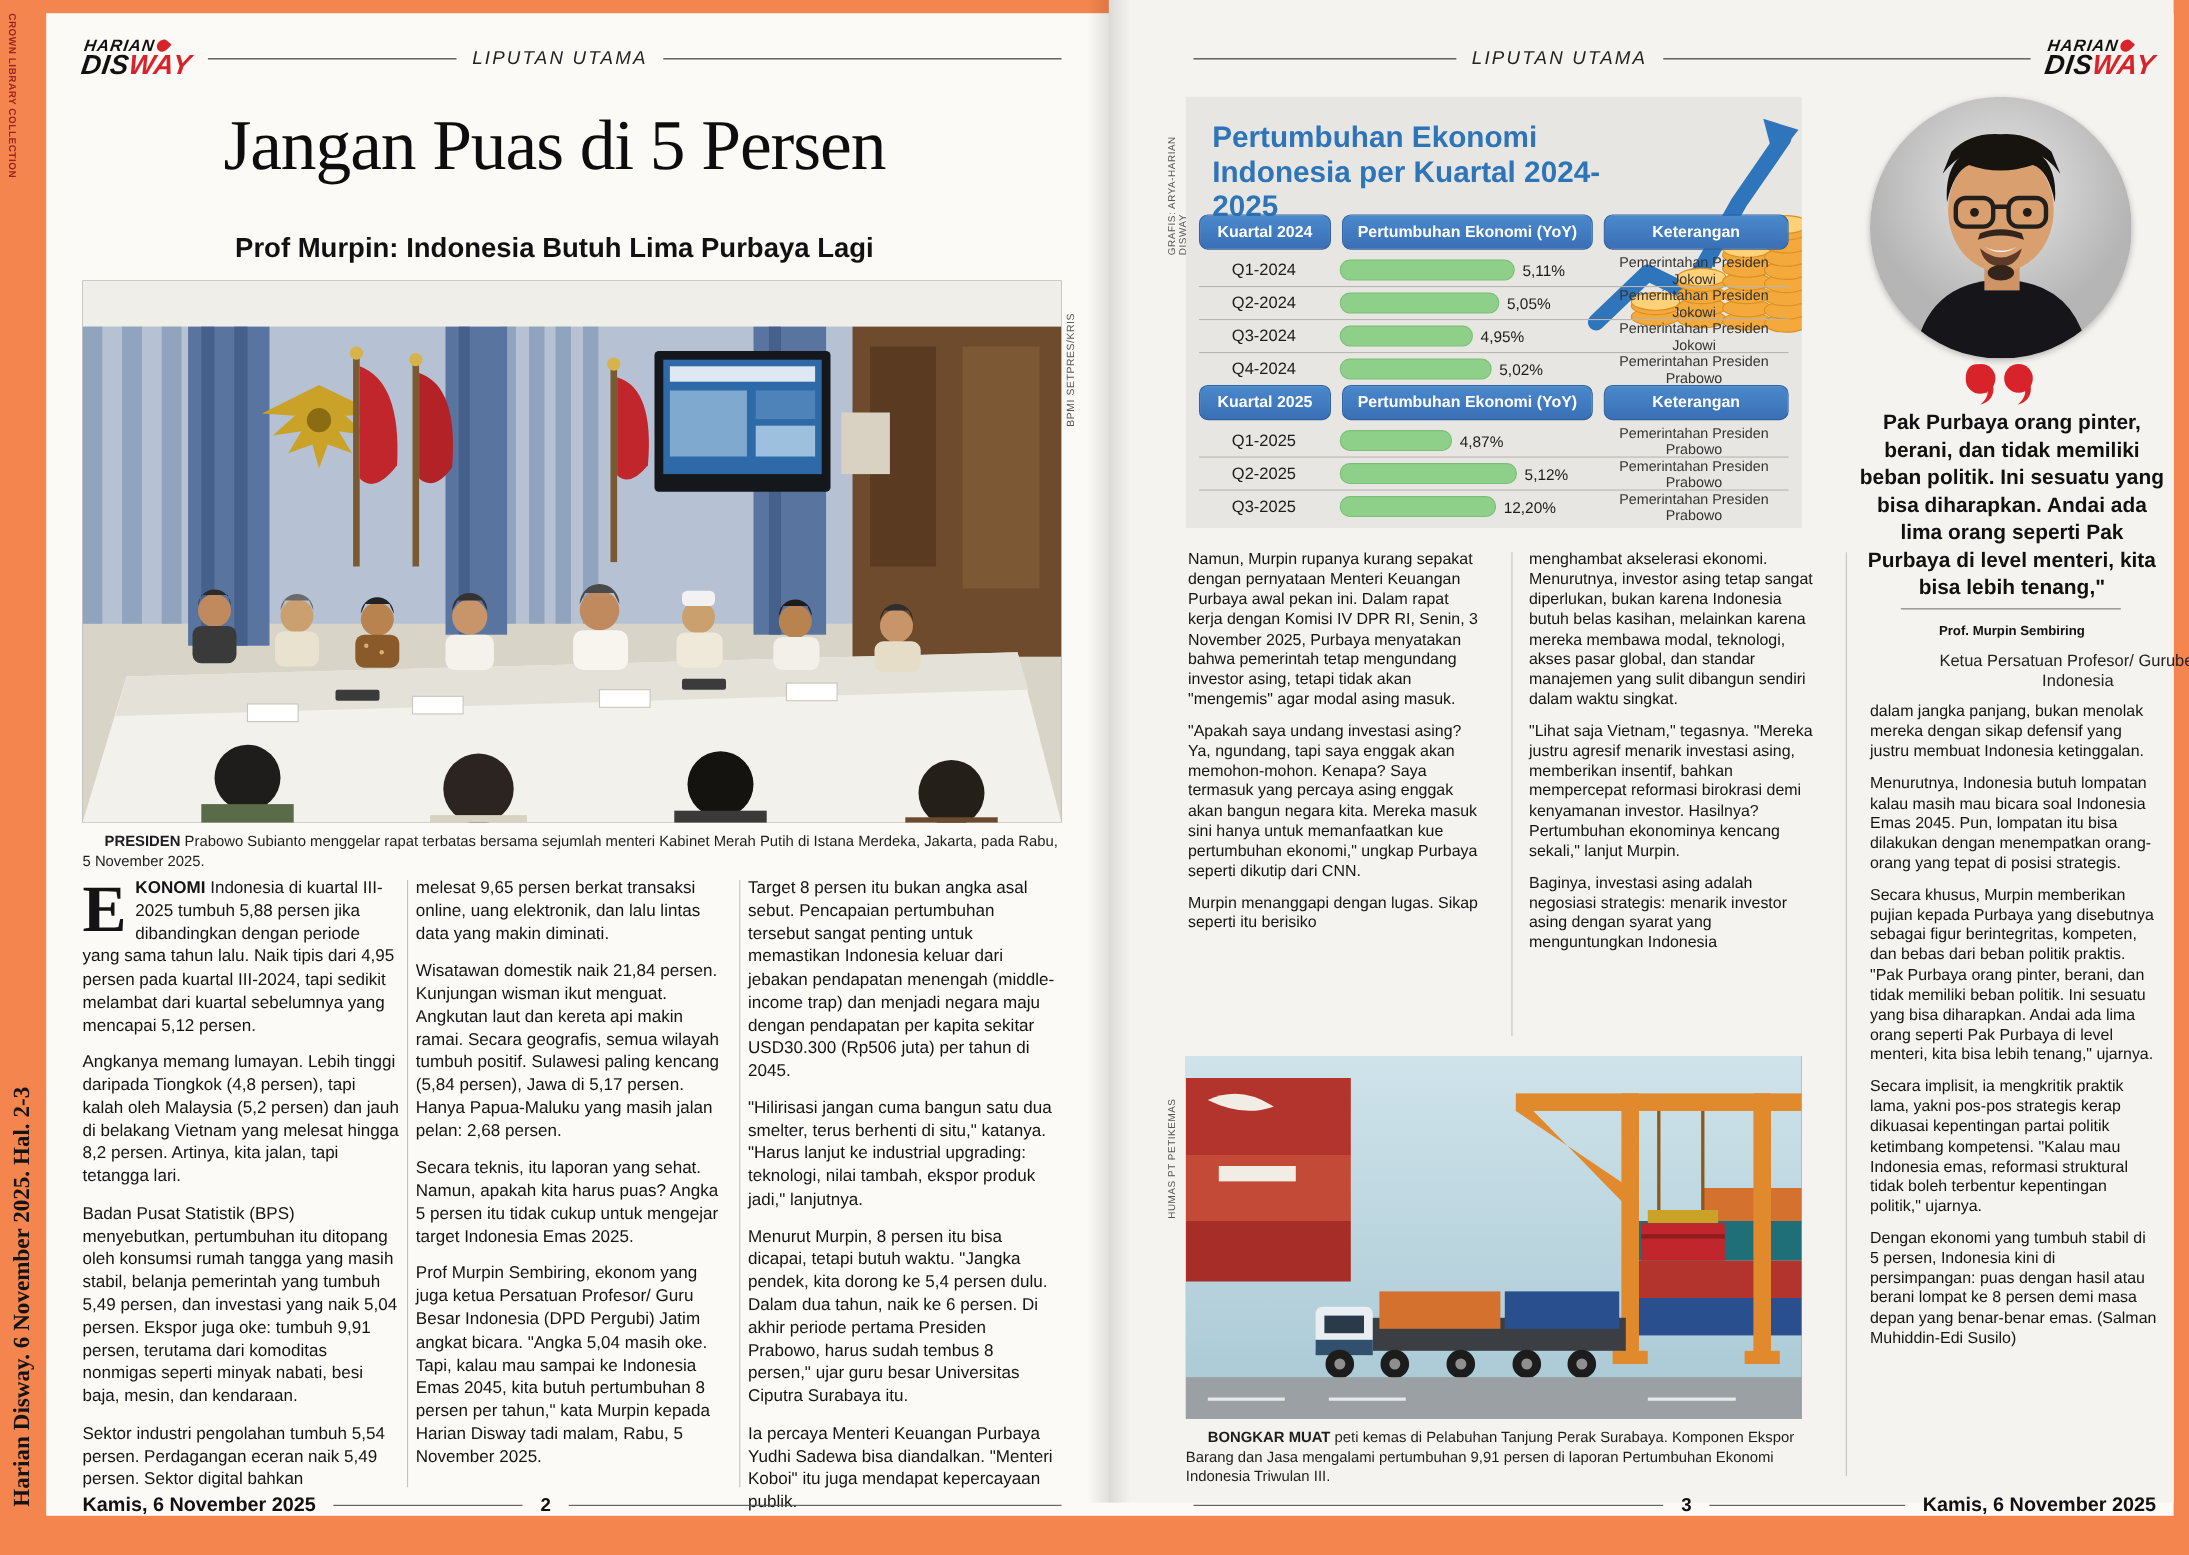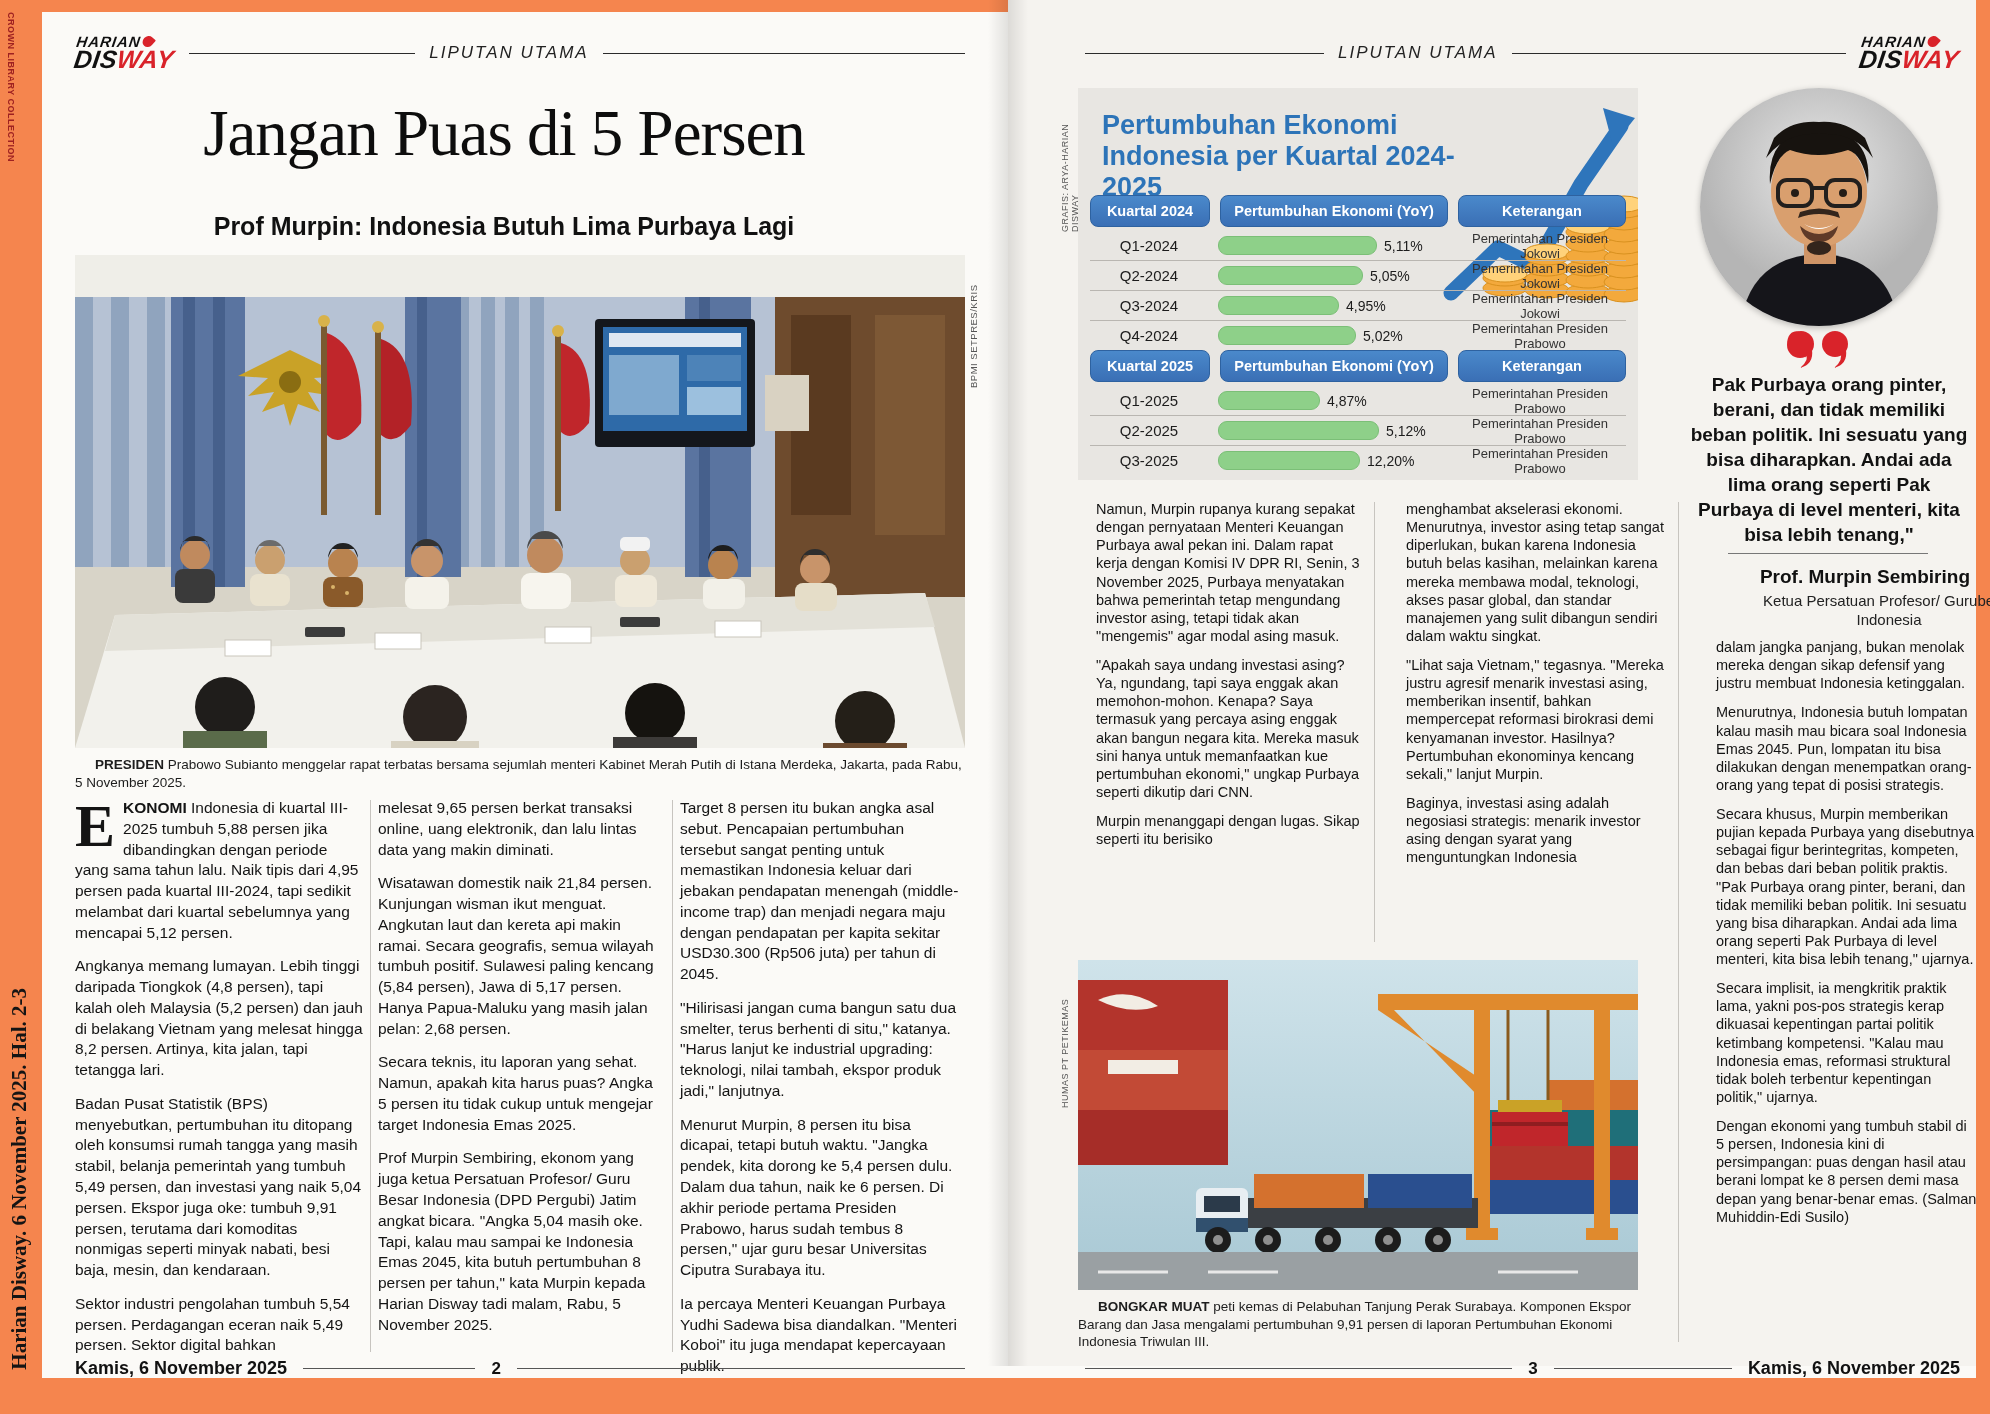--- a/index.html
+++ b/index.html
@@ -24,21 +24,21 @@
   .headline{position:absolute;left:42px;width:924px;text-align:center;font-family:"Liberation Serif",serif;font-size:65px;letter-spacing:-1px;color:#0d0d0d;}
   .subheadline{position:absolute;left:42px;width:924px;text-align:center;font-size:25px;font-weight:bold;color:#111;}
   
   .photo{position:absolute;overflow:hidden;background:#888;}
   .vcredit{position:absolute;writing-mode:vertical-rl;transform:rotate(180deg);font-size:9.5px;color:#555;letter-spacing:.5px;}
   .caption{position:absolute;font-size:13.5px;color:#1d1d1d;line-height:1.3;}
   .caption b{font-weight:bold;padding-left:20px;}
   
   .col{position:absolute;color:#141414;}
   .lp .col{font-size:15.5px;line-height:1.34;}
-  .rp-col{font-size:14.5px;line-height:1.25;margin-left:16px;}
+  .rp-col{font-size:14.5px;line-height:1.25;}
   .col p{margin:0 0 13px;}
   .rp-col p{margin:0 0 11px;}
   .dropcap{float:left;font-size:60px;line-height:.82;font-weight:bold;padding:4px 8px 0 0;font-family:"Liberation Serif",serif;}
   .lead-bold{font-weight:bold;}
   .colrule{position:absolute;width:1px;background:#c7c4bf;}
   
   .chart-box{position:absolute;left:1078px;top:88px;width:560px;height:392px;background:#e8e6e2;}
   .chart-title{position:absolute;left:24px;top:22px;width:360px;font-size:27px;font-weight:bold;color:#2d74b8;line-height:1.15;}
   .coins{position:absolute;right:0;top:0;}
   .ctable{position:absolute;left:12px;width:536px;}
@@ -50,21 +50,21 @@
   .c-label{width:118px;text-align:center;font-size:15px;color:#1c1c1c;}
   .c-barcell{width:226px;display:flex;align-items:center;}
   .c-bar{height:17px;border-radius:9px;background:#8ed089;border:1px solid #7bbf77;}
   .c-val{font-size:14px;color:#1c1c1c;margin-left:7px;white-space:nowrap;}
   .c-note{flex:1;font-size:13px;color:#333;text-align:center;}
   
   .portrait{position:absolute;left:1700px;top:88px;width:238px;height:238px;border-radius:50%;overflow:hidden;box-shadow:0 2px 6px rgba(0,0,0,.25);}
   .quote-icon{position:absolute;left:1786px;top:330px;}
   .pull-quote{position:absolute;left:1688px;top:372px;width:282px;text-align:center;font-size:19px;font-weight:bold;color:#111;line-height:1.32;}
   .pq-rule{position:absolute;left:1728px;top:553px;width:200px;border-top:1px solid #777;}
-  .pq-name{position:absolute;left:1688px;top:566px;width:282px;text-align:right;font-size:19px;font-weight:bold;color:#111;}
+  .pq-name{position:absolute;left:1688px;top:566px;width:282px;text-align:center;font-size:12px;font-weight:bold;color:#111;}
   .pq-role{position:absolute;left:1748px;top:592px;width:282px;text-align:center;font-size:15px;color:#222;line-height:1.25;}
   
   .pfoot{position:absolute;display:flex;align-items:center;gap:16px;font-size:18px;font-weight:bold;color:#111;}
   .pfoot .rule{border-top:1.4px solid #555;}
   .pagenum{font-size:17px;font-weight:bold;}
 </style>
 </head>
 <body>
 
 <div class="paper"></div>

